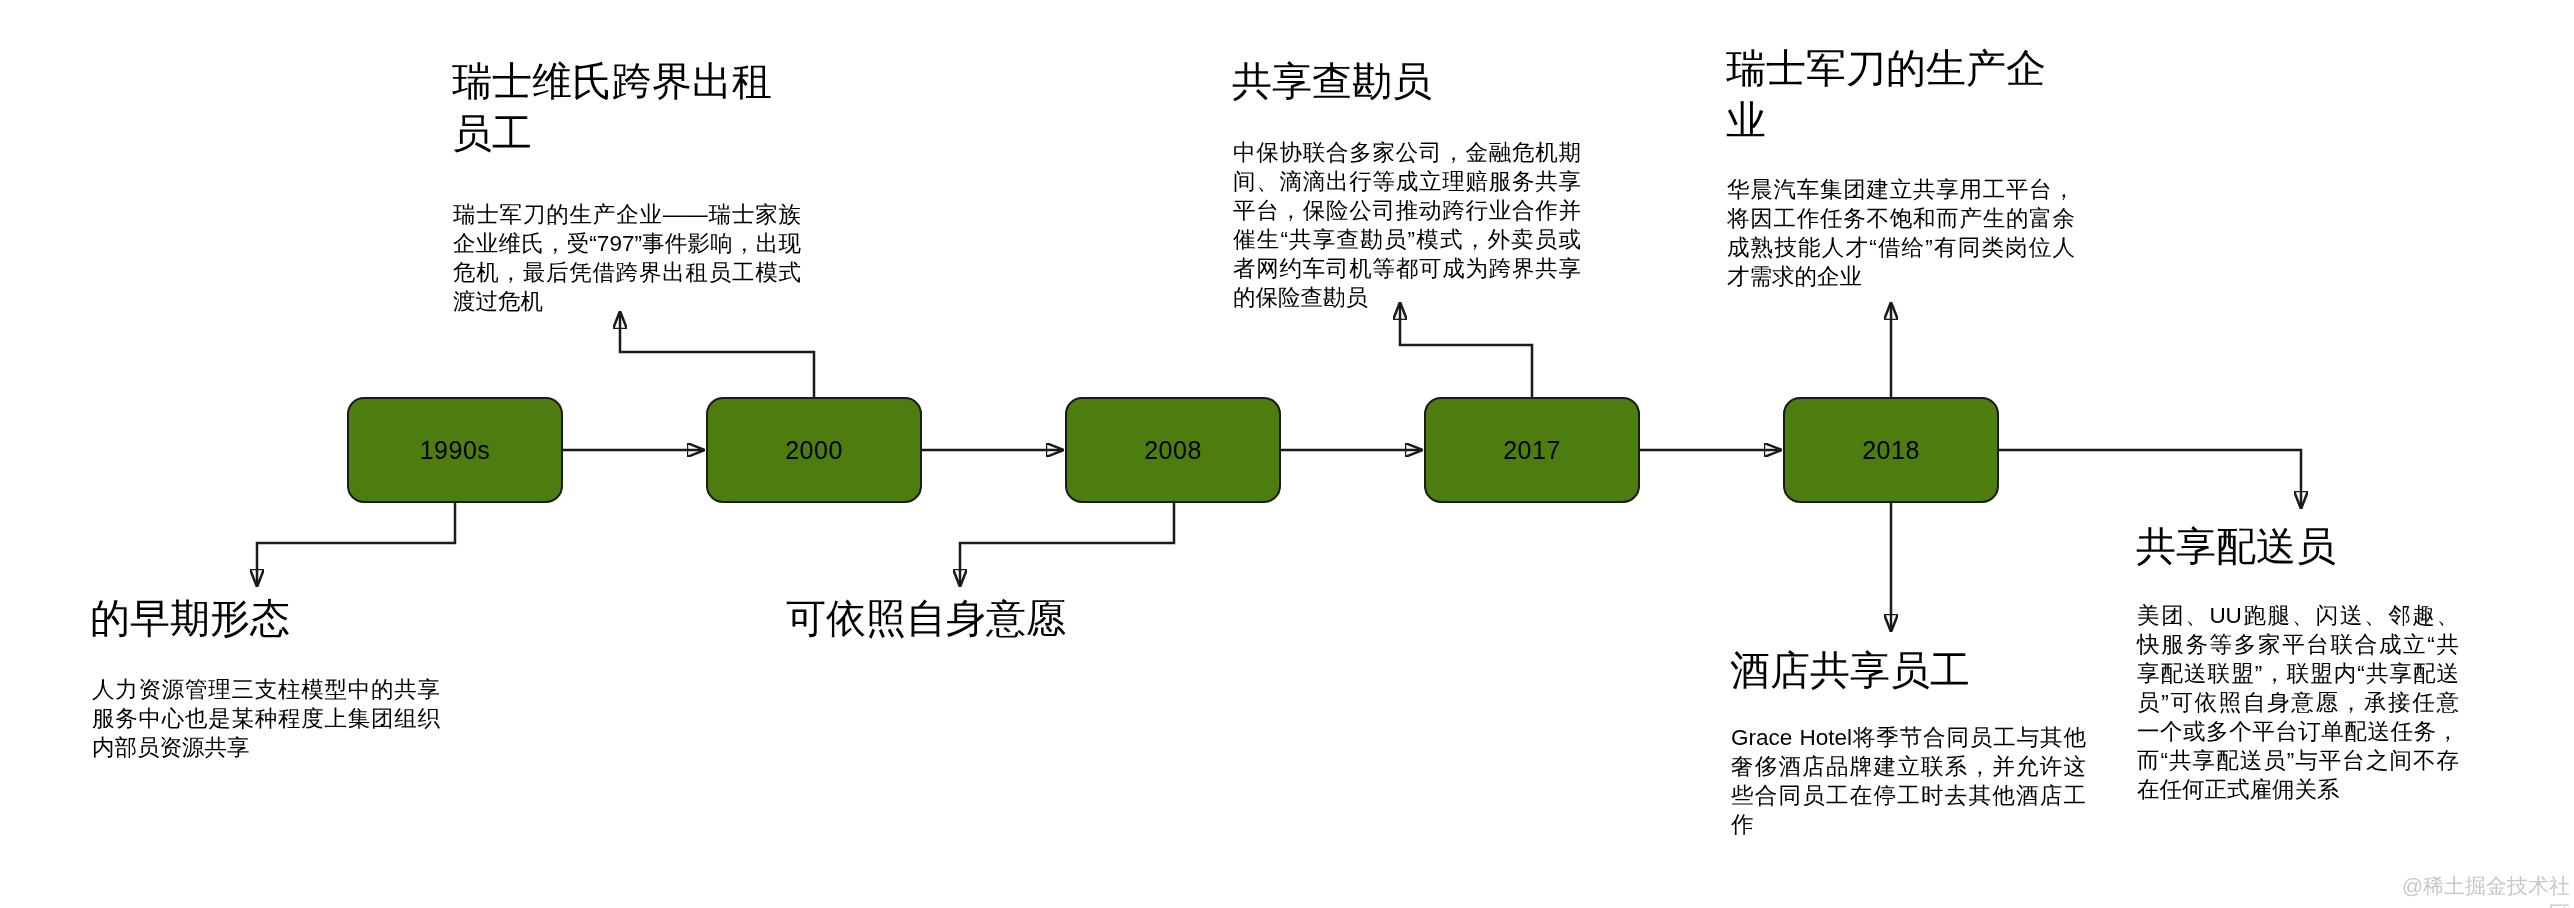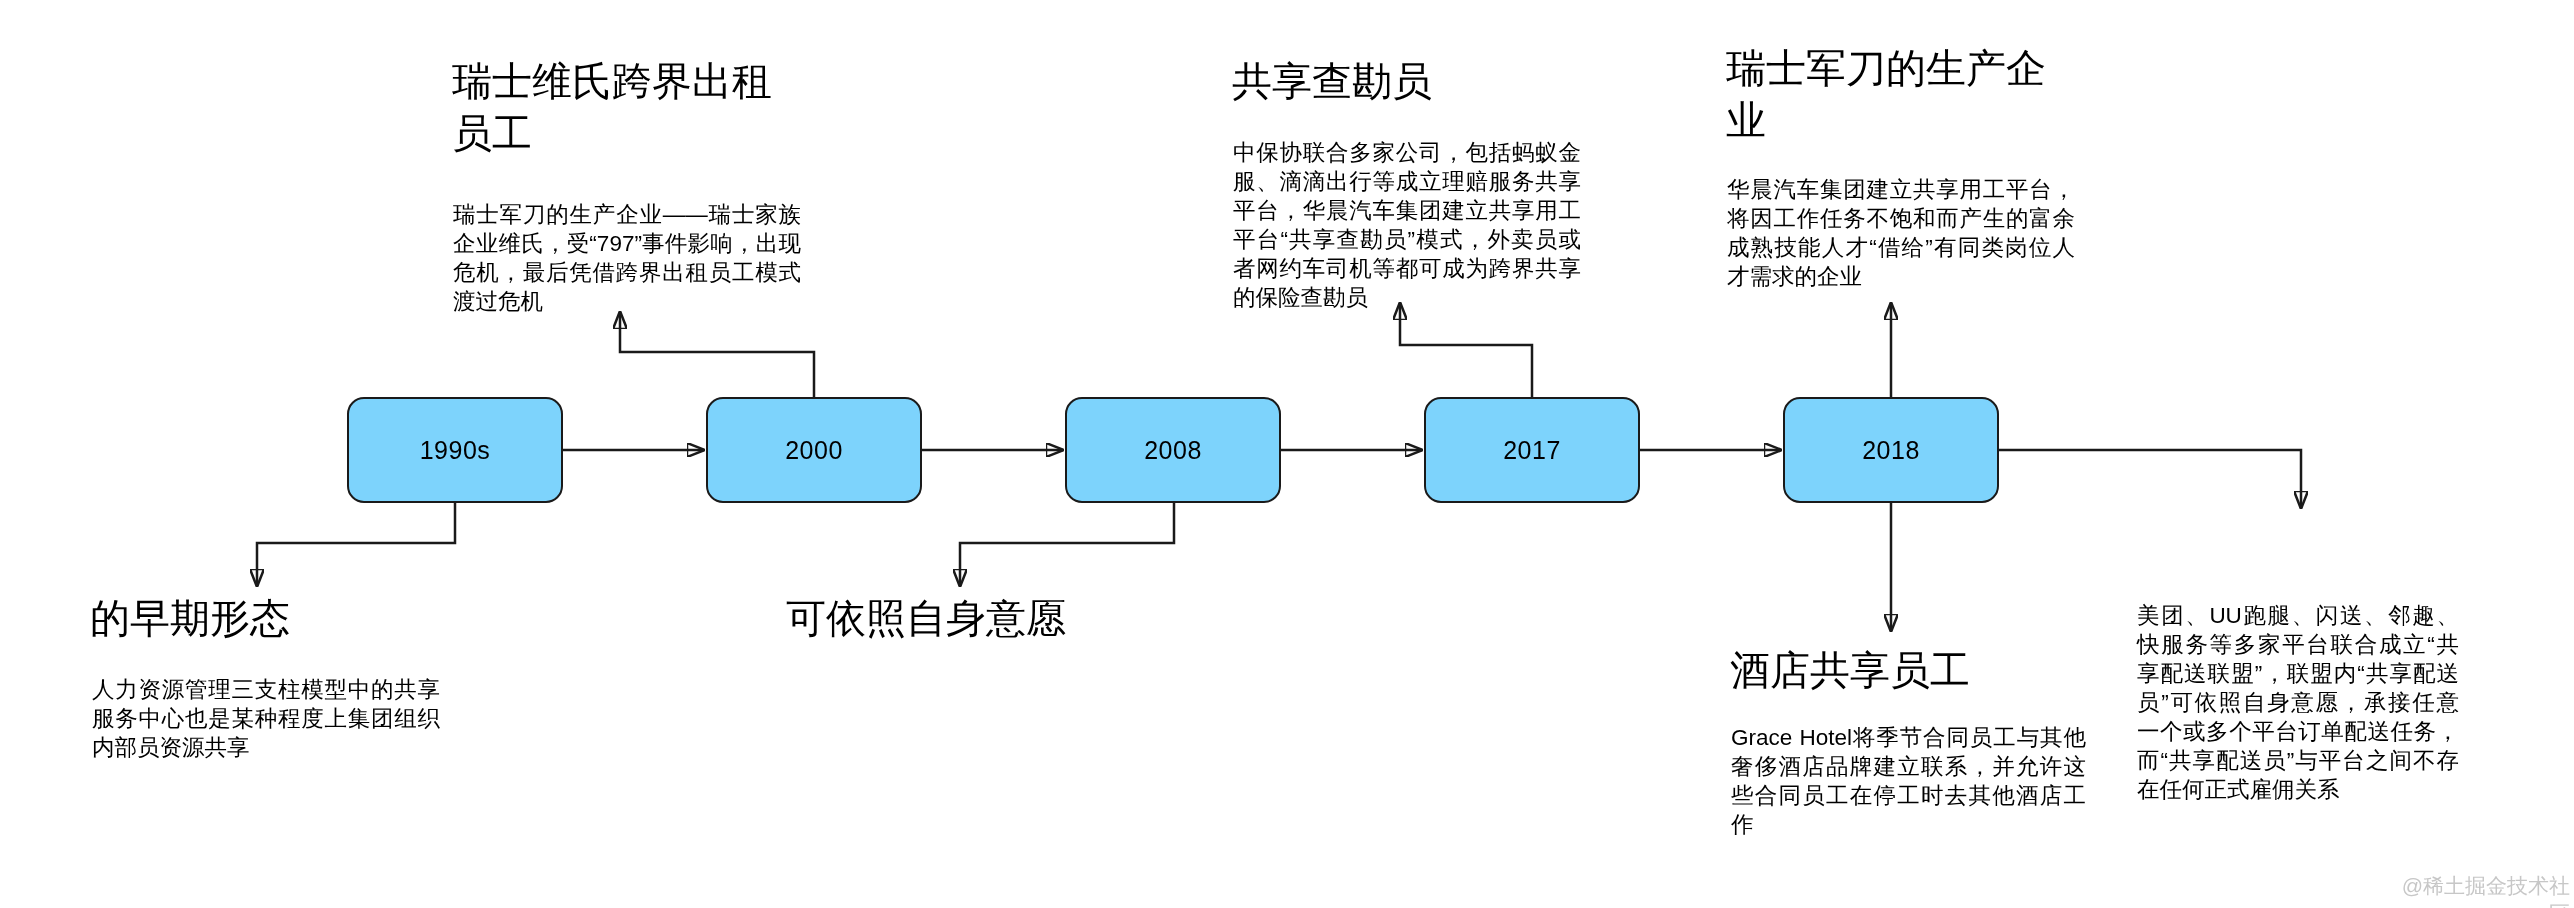--- a/index.html
+++ b/index.html
@@ -29,21 +29,21 @@
     stroke-width: 2.5;
   }
   .node {
     position: absolute;
     top: 397px;
     width: 216px;
     height: 106px;
     box-sizing: border-box;
     border: 2.5px solid #1a1a1a;
     border-radius: 17px;
-    background: #7dd3fc;
+    background: #4d7c0f;
     display: flex;
     align-items: center;
     justify-content: center;
     font-size: 25px;
     letter-spacing: 0.5px;
   }
   .callout-title {
     position: absolute;
     font-weight: normal;
     font-size: 40px;
@@ -103,30 +103,31 @@
     <span>2017</span>
   </div>
   <div class="node" style="left:1783px">
     <span>2018</span>
   </div>
 
   <div class="callout-title" style="left:452px; top:55px; width:330px">瑞士维氏跨界出租员工</div>
   <div class="callout-body" style="left:453px; top:200px; width:348px">瑞士军刀的生产企业——瑞士家族企业维氏，受“797”事件影响，出现危机，最后凭借跨界出租员工模式渡过危机</div>
 
   <div class="callout-title" style="left:1232px; top:55px; width:420px">共享查勘员</div>
-  <div class="callout-body" style="left:1233px; top:138px; width:348px">中保协联合多家公司，包括蚂蚁金服、滴滴出行等成立理赔服务共享平台，华晨汽车集团建立共享用工平台“共享查勘员”模式，外卖员或者网约车司机等都可成为跨界共享的保险查勘员</div>
+  <div class="callout-body" style="left:1233px; top:138px; width:348px">中保协联合多家公司，金融危机期间、滴滴出行等成立理赔服务共享平台，保险公司推动跨行业合作并催生“共享查勘员”模式，外卖员或者网约车司机等都可成为跨界共享的保险查勘员</div>
 
   <div class="callout-title" style="left:1726px; top:42px; width:330px">瑞士军刀的生产企业</div>
   <div class="callout-body" style="left:1727px; top:175px; width:348px">华晨汽车集团建立共享用工平台，将因工作任务不饱和而产生的富余成熟技能人才“借给”有同类岗位人才需求的企业</div>
 
   <div class="callout-title" style="left:90px; top:592px; width:420px">的早期形态</div>
   <div class="callout-body" style="left:92px; top:675px; width:348px">人力资源管理三支柱模型中的共享服务中心也是某种程度上集团组织内部员资源共享</div>
 
   <div class="callout-title" style="left:786px; top:592px; width:420px">可依照自身意愿</div>
 
   <div class="callout-title" style="left:1730px; top:644px; width:420px">酒店共享员工</div>
   <div class="callout-body" style="left:1731px; top:723px; width:355px">Grace Hotel将季节合同员工与其他奢侈酒店品牌建立联系，并允许这些合同员工在停工时去其他酒店工作</div>
 
+  <div class="callout-title" style="left:2136px; top:520px; width:380px">共享配送员</div>
   <div class="callout-body" style="left:2137px; top:601px; width:322px">美团、UU跑腿、闪送、邻趣、快服务等多家平台联合成立“共享配送联盟”，联盟内“共享配送员”可依照自身意愿，承接任意一个或多个平台订单配送任务，而“共享配送员”与平台之间不存在任何正式雇佣关系</div>
 
   <div class="watermark">@稀土掘金技术社区</div>
 
 </div>
 
 </body></html>

